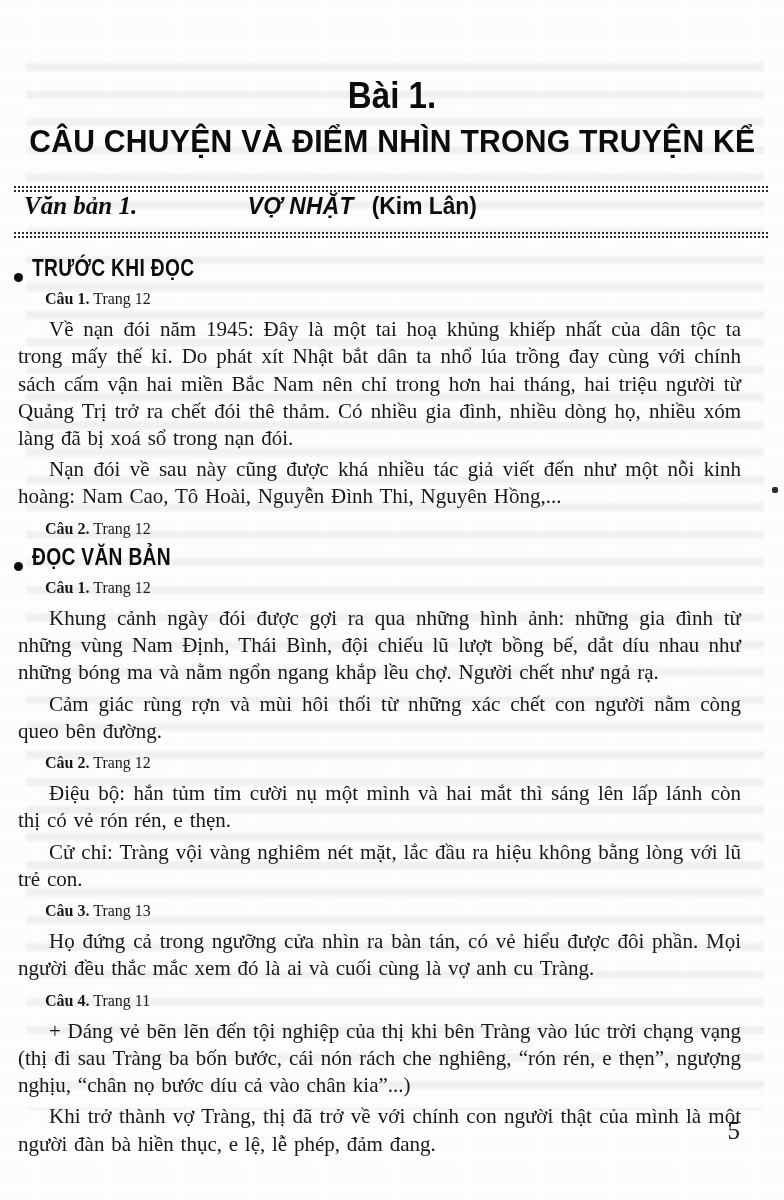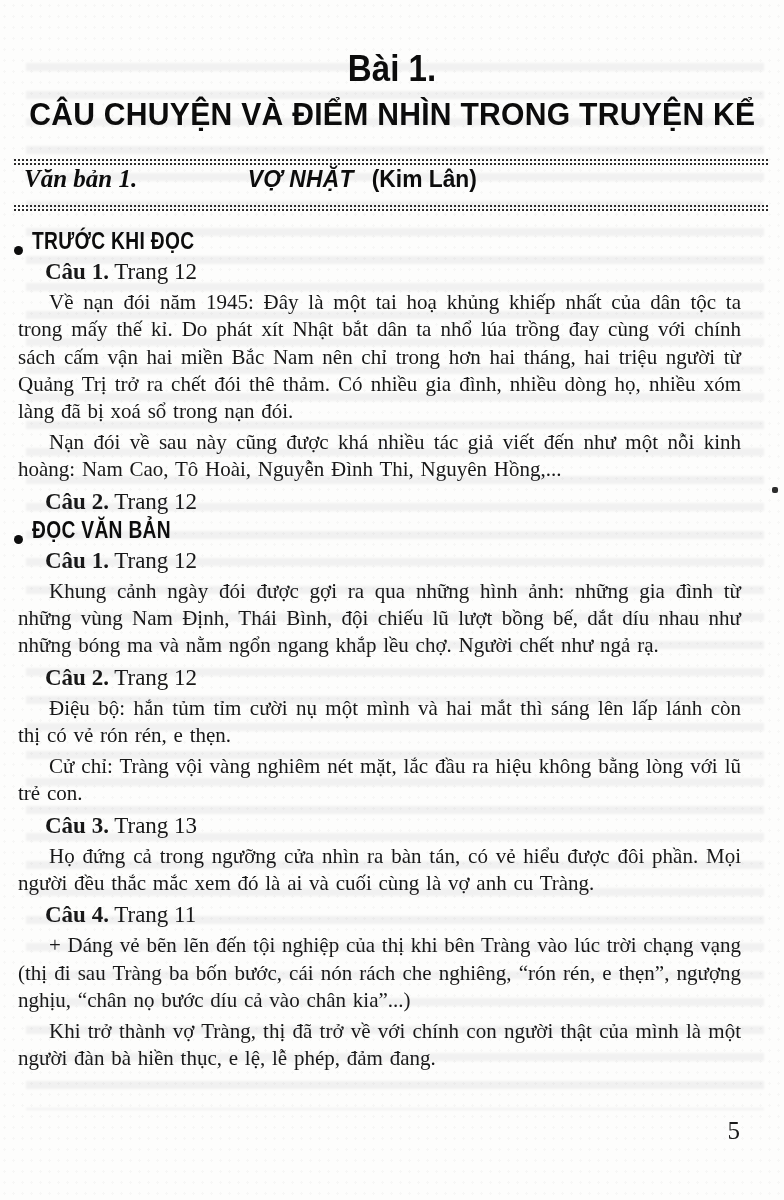--- a/index.html
+++ b/index.html
@@ -19,21 +19,21 @@
     opacity:0.055;
     filter:blur(0.8px);
     background:repeating-linear-gradient(180deg,
       transparent 0 13px, #334 13px 21px, transparent 21px 27.5px);
     pointer-events:none;
   }
   .speck{
     position:absolute;left:772px;top:487px;width:6px;height:6px;
     background:#2c2c2c;border-radius:2px;
   }
-  .head{ text-align:center; padding-top:47px; }
+  .head{ text-align:center; padding-top:74px; }
   .lesson-label{
     font-family:"Liberation Sans", sans-serif;
     font-weight:bold;font-size:36px;line-height:44px;
     display:inline-block;transform:scaleX(0.92);
     color:#0c0c0c;white-space:nowrap;
   }
   .lesson-title{
     font-family:"Liberation Sans", sans-serif;
     font-weight:bold;font-size:32px;line-height:42px;
     display:inline-block;transform:scaleX(0.94);
@@ -71,21 +71,21 @@
     width:9px;height:9px;border-radius:50%;background:#0d0d0d;
     margin:2px 9px 0 0;flex:0 0 auto;
   }
   .sec-t{
     font-family:"Liberation Sans", sans-serif;font-weight:bold;
     font-size:24px;color:#0d0d0d;display:inline-block;
     transform:scaleX(0.8);transform-origin:left center;
     letter-spacing:0.4px;white-space:nowrap;
   }
   .q{
-    margin:0;padding-left:31px;font-size:23px;line-height:27.2px;
+    margin:0;padding-left:31px;font-size:16px;line-height:27.2px;
   }
   .q .ql{ font-weight:bold; }
   .para{
     margin:4px;font-size:21px;line-height:27.2px;
     text-indent:31px;text-align:justify;
     word-spacing:1.5px;
   }
   .pagenum{
     position:absolute;right:44px;top:1117px;
     font-size:25px;color:#1a1a1a;
@@ -128,20 +128,21 @@
 
 
     <div class="sec gap">
       <span class="dot"></span>
       <span class="sec-t">ĐỌC VĂN BẢN</span>
     </div>
 
     <p class="q"><span class="ql">Câu 1.</span> <span>Trang 12</span></p>
 
     <p class="para">Khung cảnh ngày đói được gợi ra qua những hình ảnh: những gia đình từ những vùng Nam Định, Thái Bình, đội chiếu lũ lượt bồng bế, dắt díu nhau như những bóng ma và nằm ngổn ngang khắp lều chợ. Người chết như ngả rạ.</p>
+    <p class="para">Cảm giác rùng rợn và mùi hôi thối từ những xác chết con người nằm còng queo bên đường.</p>
 
     <p class="q"><span class="ql">Câu 2.</span> <span>Trang 12</span></p>
 
     <p class="para">Điệu bộ: hắn tủm tỉm cười nụ một mình và hai mắt thì sáng lên lấp lánh còn thị có vẻ rón rén, e thẹn.</p>
     <p class="para">Cử chỉ: Tràng vội vàng nghiêm nét mặt, lắc đầu ra hiệu không bằng lòng với lũ trẻ con.</p>
 
     <p class="q"><span class="ql">Câu 3.</span> <span>Trang 13</span></p>
 
     <p class="para">Họ đứng cả trong ngưỡng cửa nhìn ra bàn tán, có vẻ hiểu được đôi phần. Mọi người đều thắc mắc xem đó là ai và cuối cùng là vợ anh cu Tràng.</p>
 

